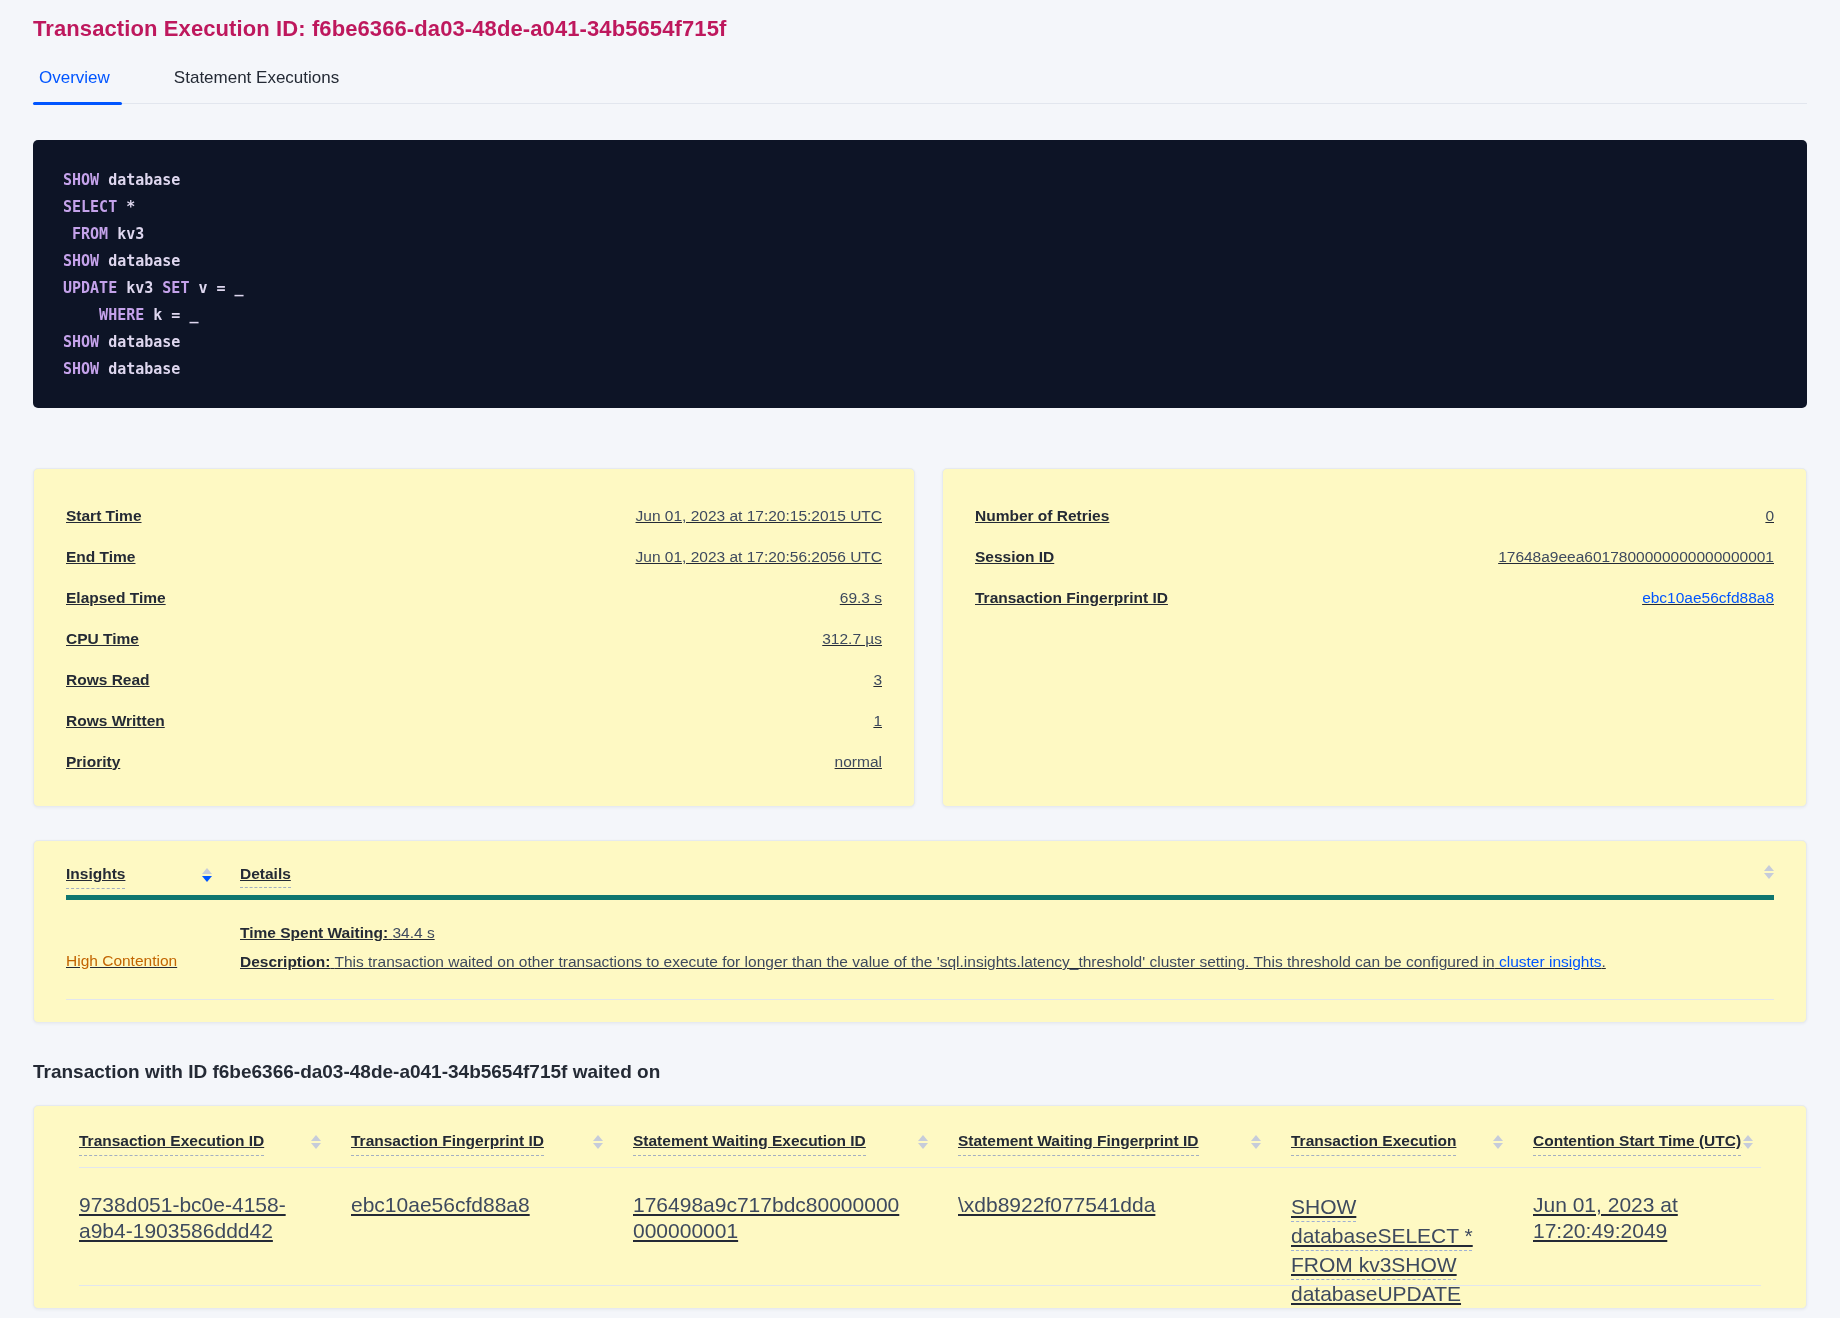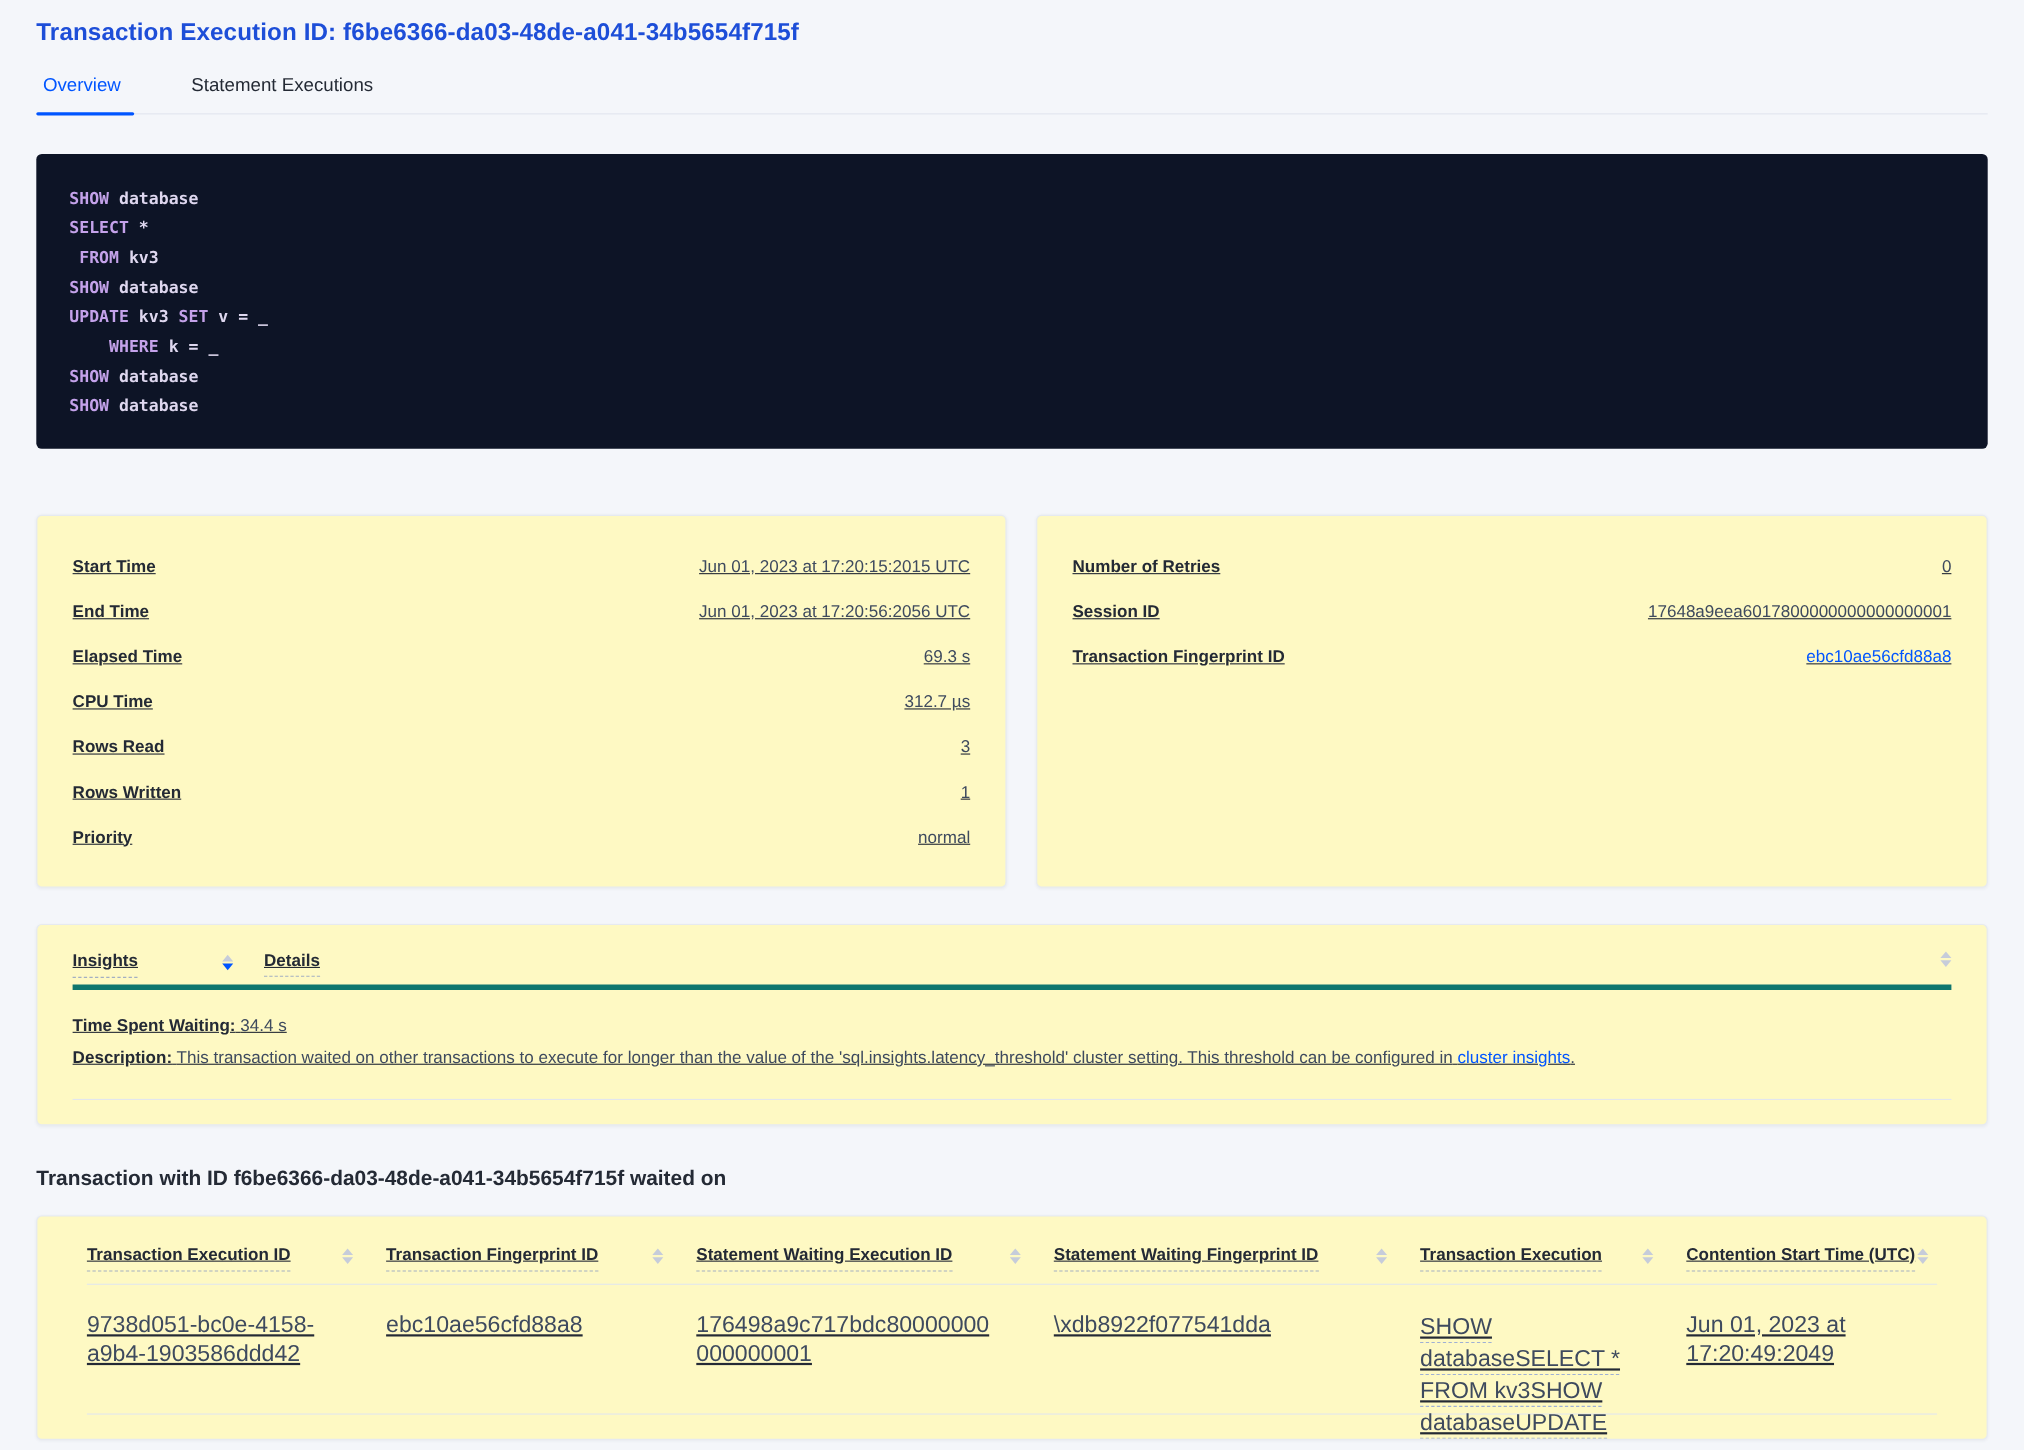--- a/index.html
+++ b/index.html
@@ -5,21 +5,21 @@
   * { margin:0; padding:0; box-sizing:border-box; }
   html,body { width:1840px; height:1318px; overflow:hidden; }
   body {
     background:#F4F6FA;
     font-family:"Liberation Sans", sans-serif;
     color:#242A35;
   }
   .page { padding:16px 33px 0 33px; }
 
   
-  .page-title { font-size:22px; font-weight:700; color:#1d4ed8; letter-spacing:.1px; }
+  .page-title { font-size:22px; font-weight:700; color:#be185d; letter-spacing:.1px; }
 
   .tabbar { margin-top:26px; border-bottom:1px solid #E2E6EE; display:flex; gap:64px; padding-left:6px; }
   .tab { font-size:17px; padding-bottom:15px; color:#242A35; cursor:pointer; position:relative; }
   .tab.active { color:#0055FF; }
   .tab.active::after { content:""; position:absolute; left:-6px; right:-12px; bottom:-2px; height:3px; background:#0055FF; border-radius:2px; }
 
   
   .sqlbox {
     margin-top:36px; background:#0D1426; border-radius:5px;
     padding:27px 30px; height:268px;
@@ -165,20 +165,23 @@
       </div>
       <div class="ins-col2">
         <span class="col-head-label">Details</span>
       </div>
       <span class="ins-head-sort-right">
           <span class="tri-up"></span>
           <span class="tri-down"></span>
         </span>
     </div>
     <div class="ins-row">
+      <div class="ins-badge-cell">
+        <span class="ins-badge">High Contention</span>
+      </div>
       <div class="ins-details">
         <div class="ins-line1">
           <span class="b">Time Spent Waiting:</span>
           <span>34.4 s</span>
         </div>
         <div>
           <span class="b">Description:</span>
           <span>This transaction waited on other transactions to execute for longer than the value of the 'sql.insights.latency_threshold' cluster setting. This threshold can be configured in</span>
           <span class="link">cluster insights</span><span>.</span>
         </div>

